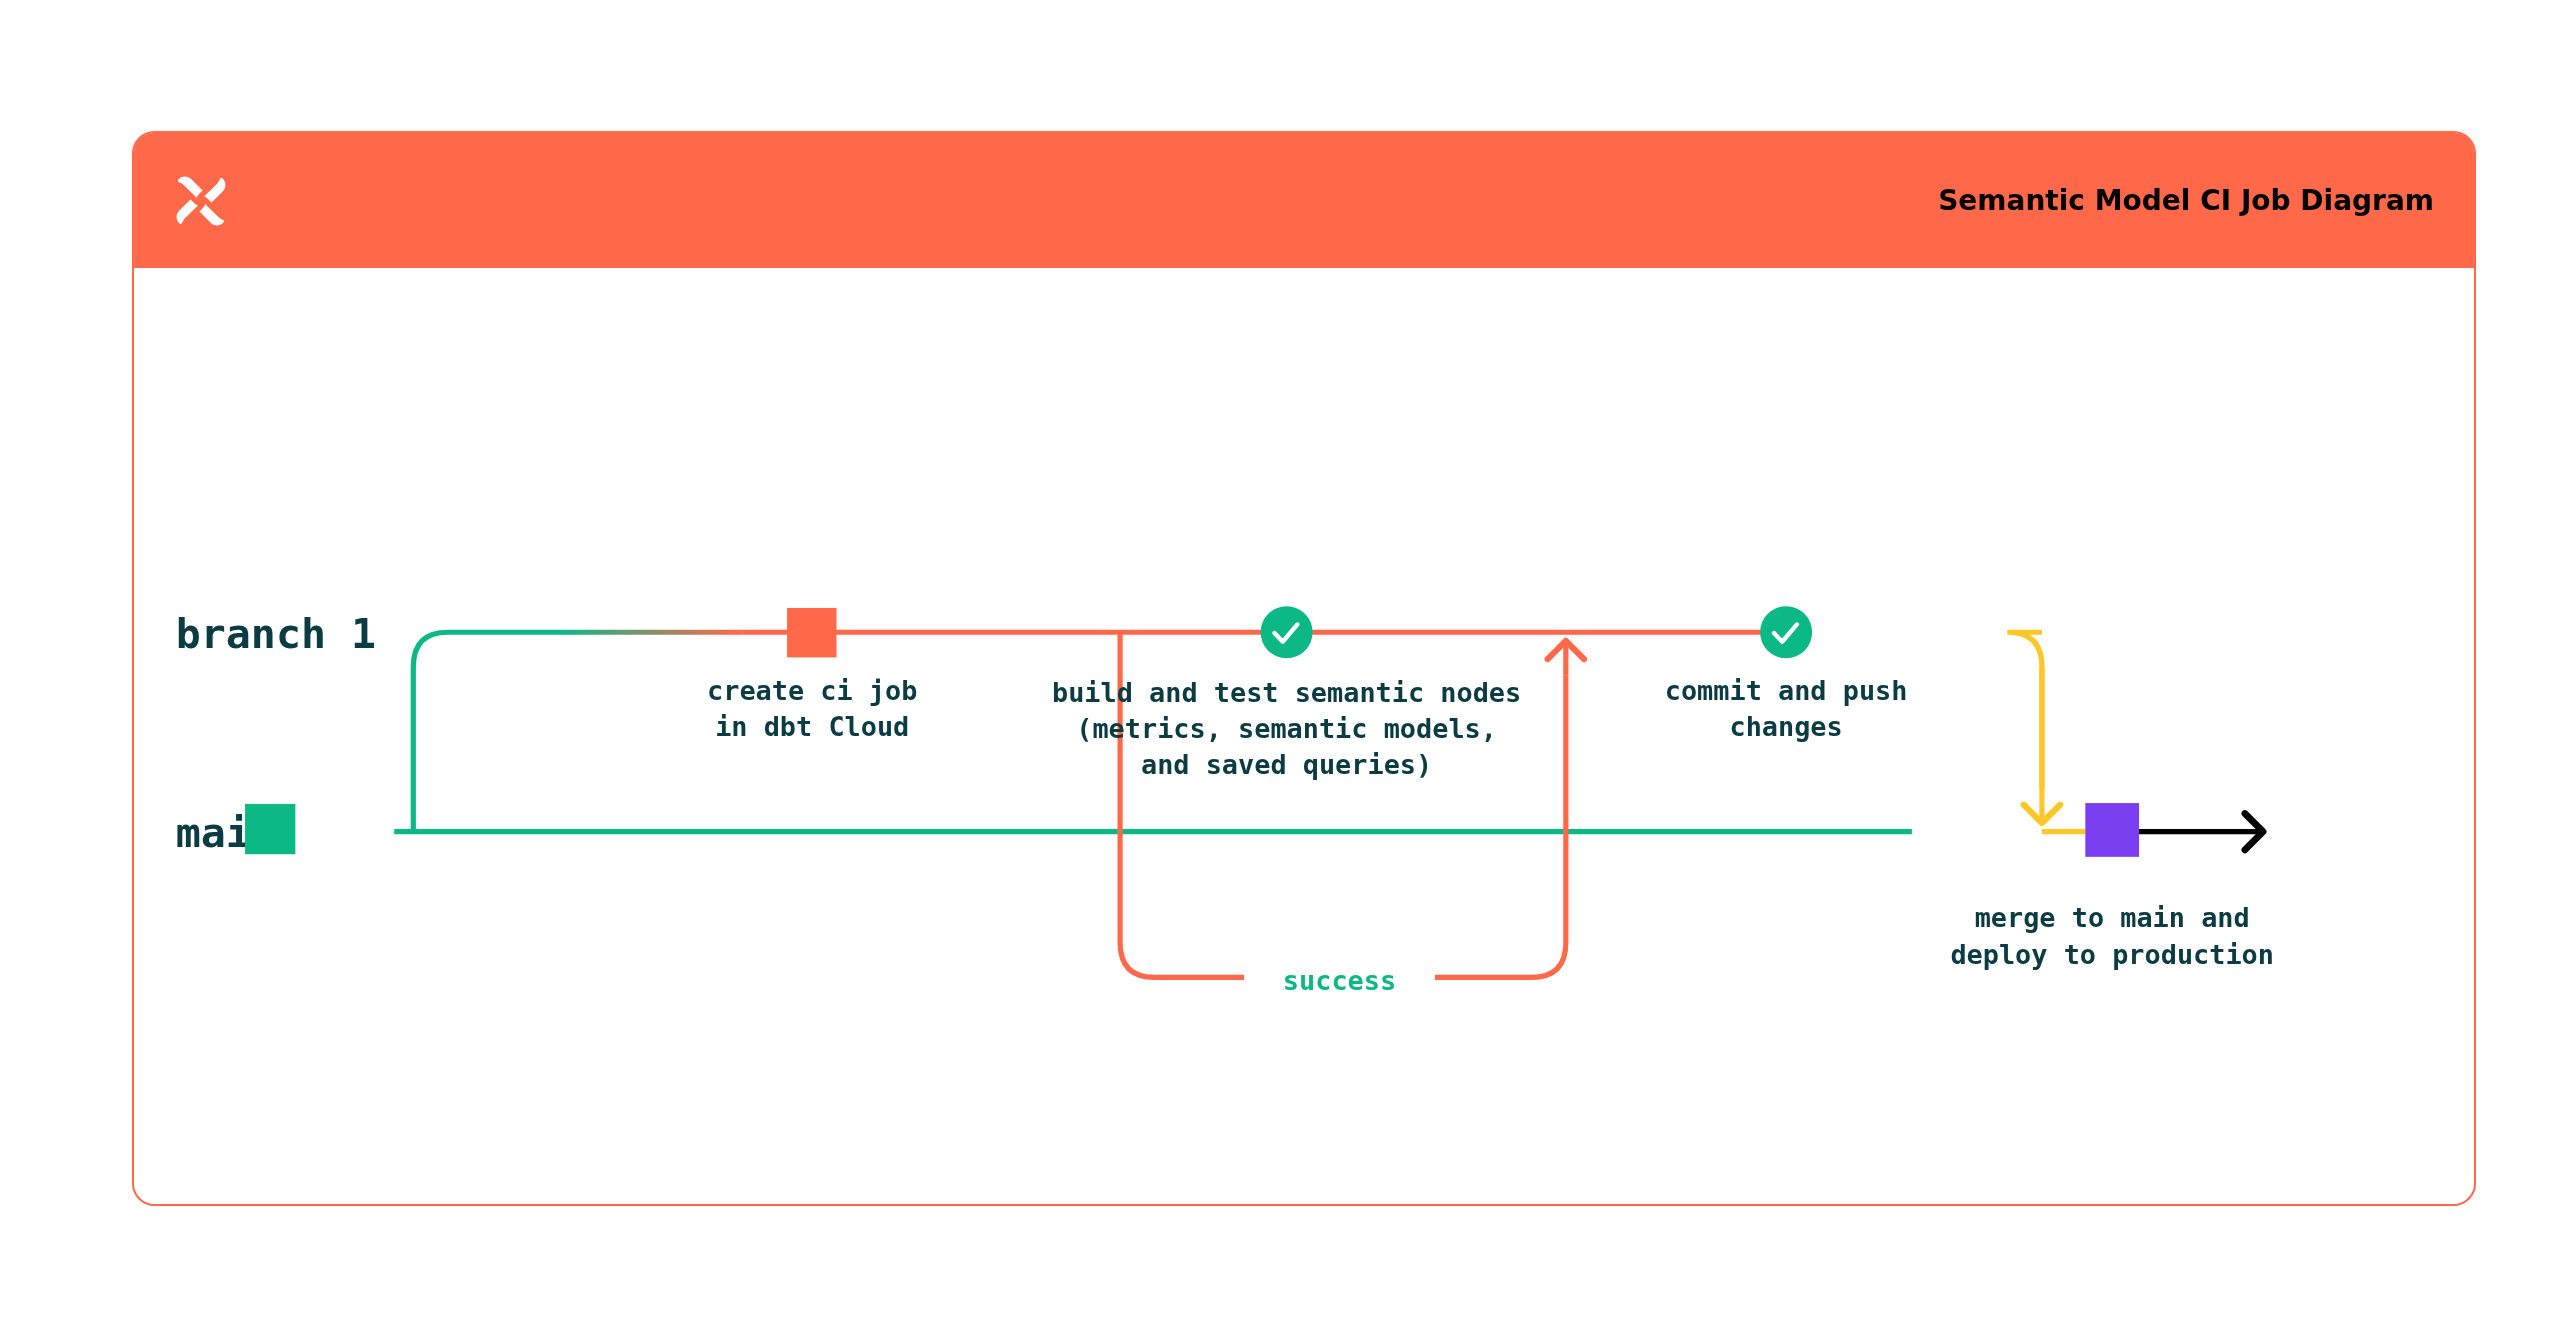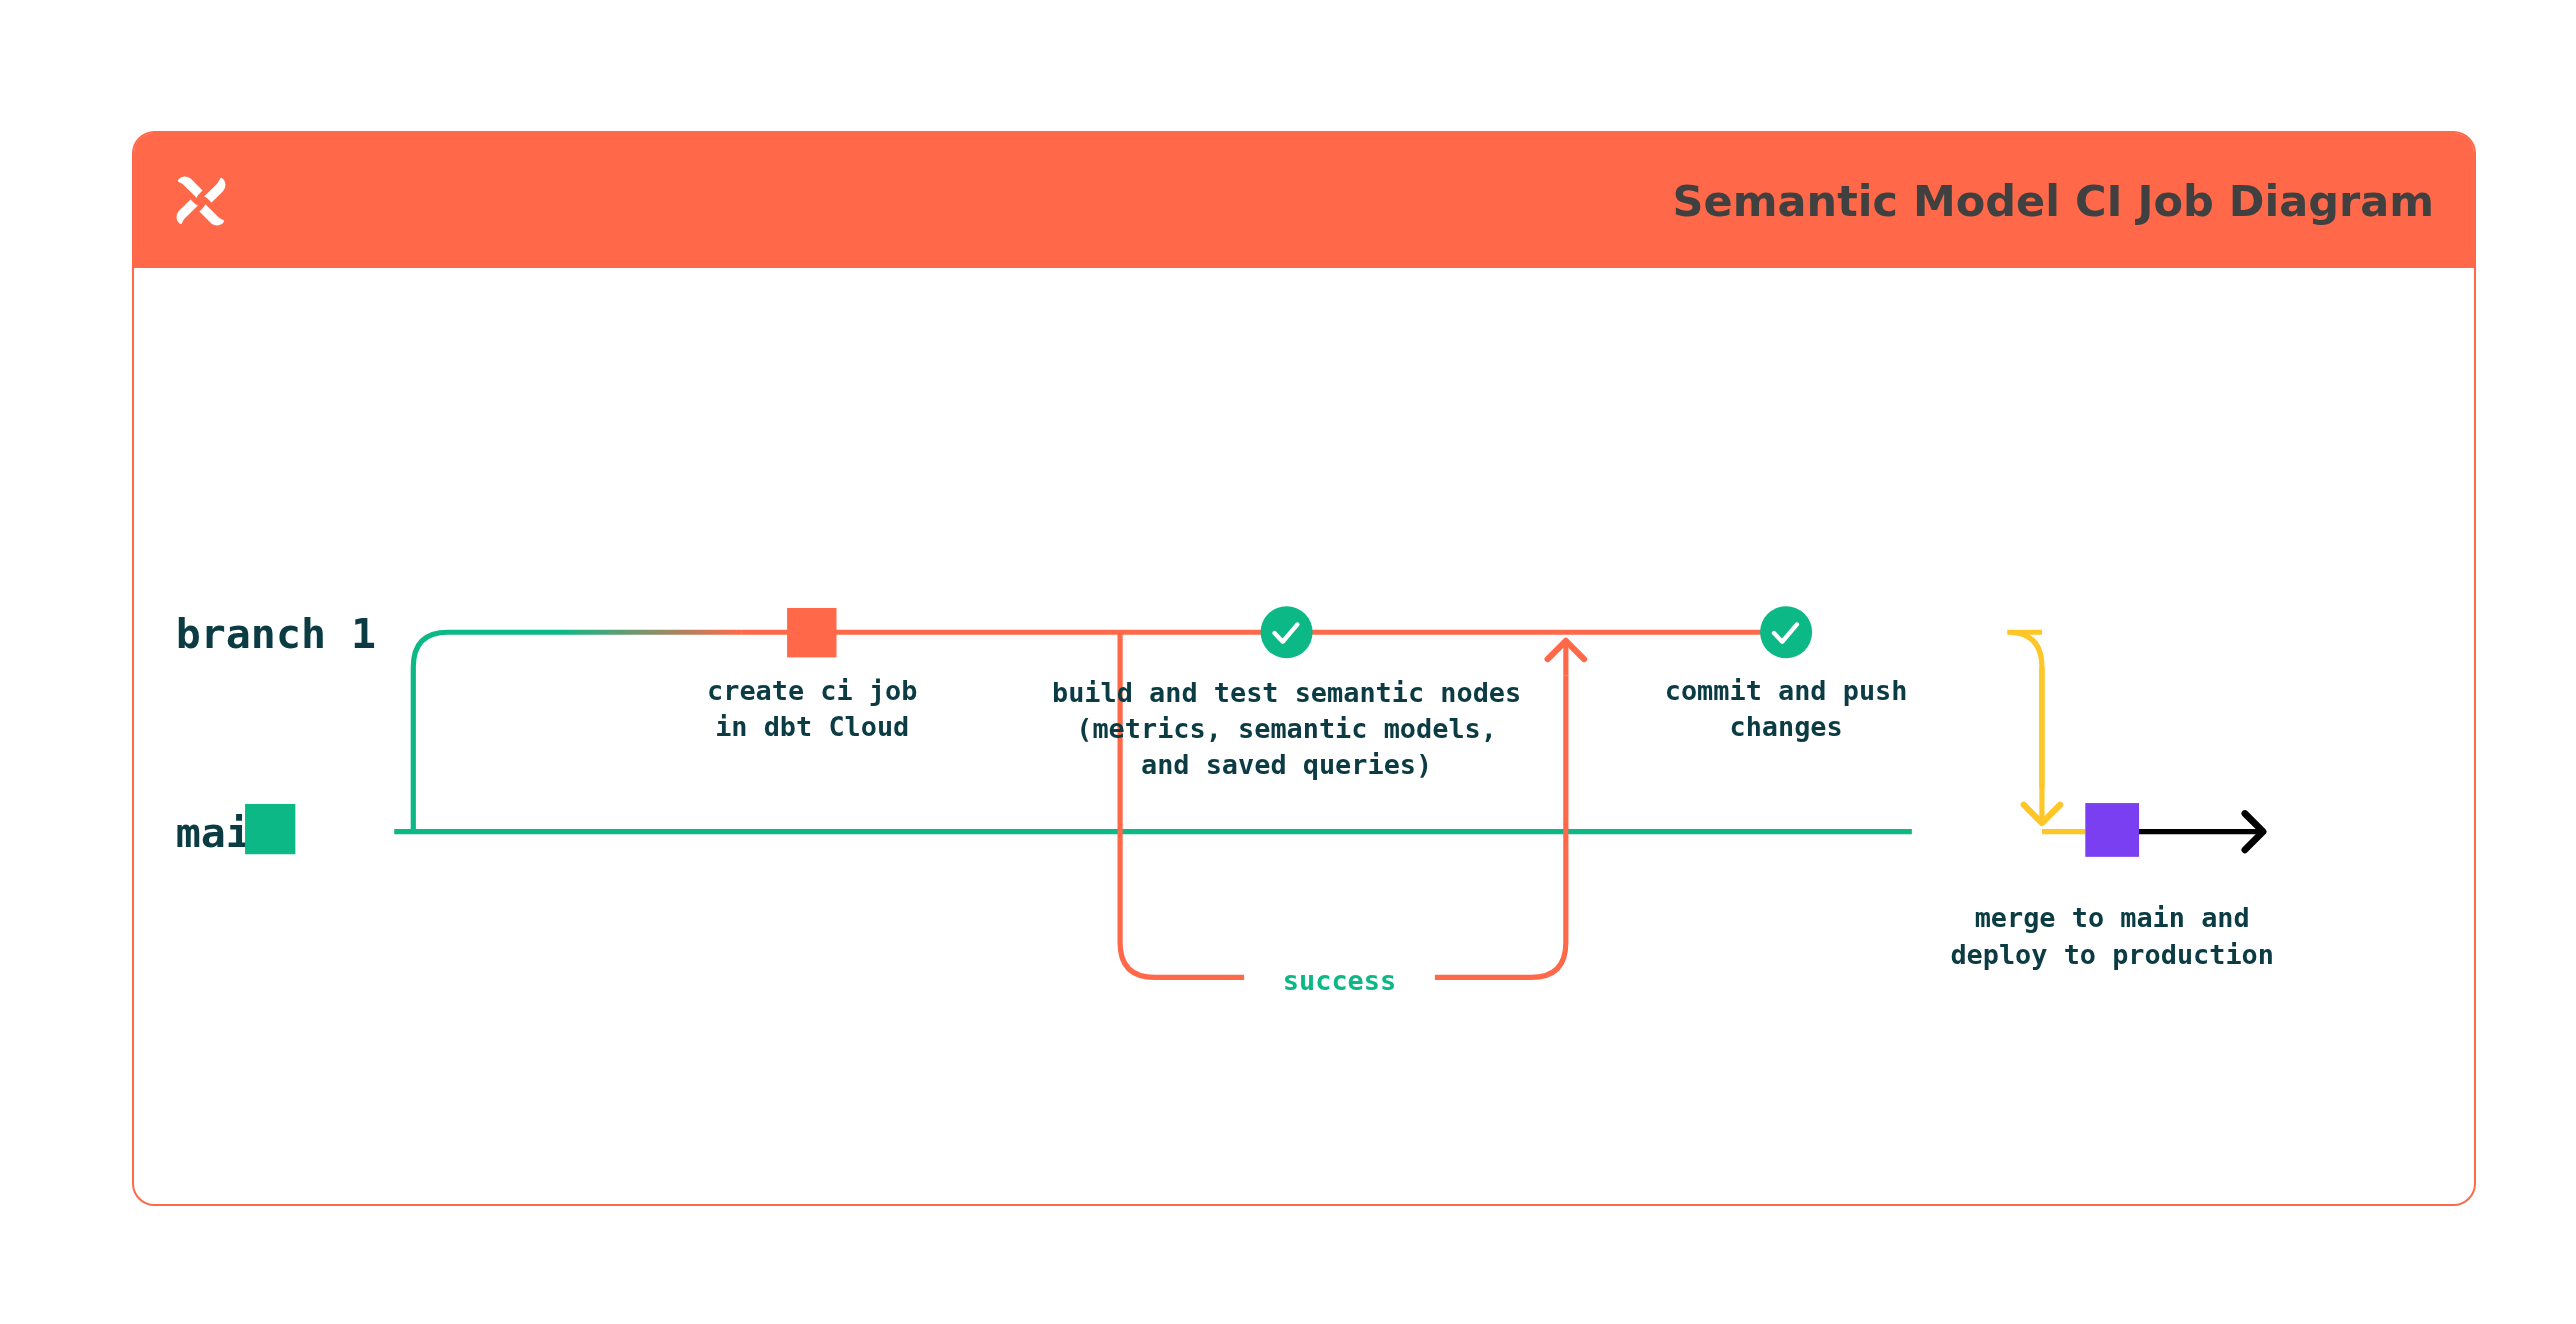--- a/index.html
+++ b/index.html
@@ -45,23 +45,23 @@
     padding: 0 40px 0 36px;
     box-sizing: border-box;
   }
   .logo {
     width: 62px;
     height: 62px;
     display: block;
   }
   .card-title {
     font-family: "DejaVu Sans", sans-serif;
-    font-size: 43px;
-    font-weight: 700;
-    color: #404040;
+    font-size: 28px;
+    font-weight: 700;
+    color: #000000;
     letter-spacing: 0px;
     white-space: nowrap;
   }
   .card-body {
     position: absolute;
     left: 0;
     top: 135px;
     right: 0;
     bottom: 0;
     overflow: hidden;

